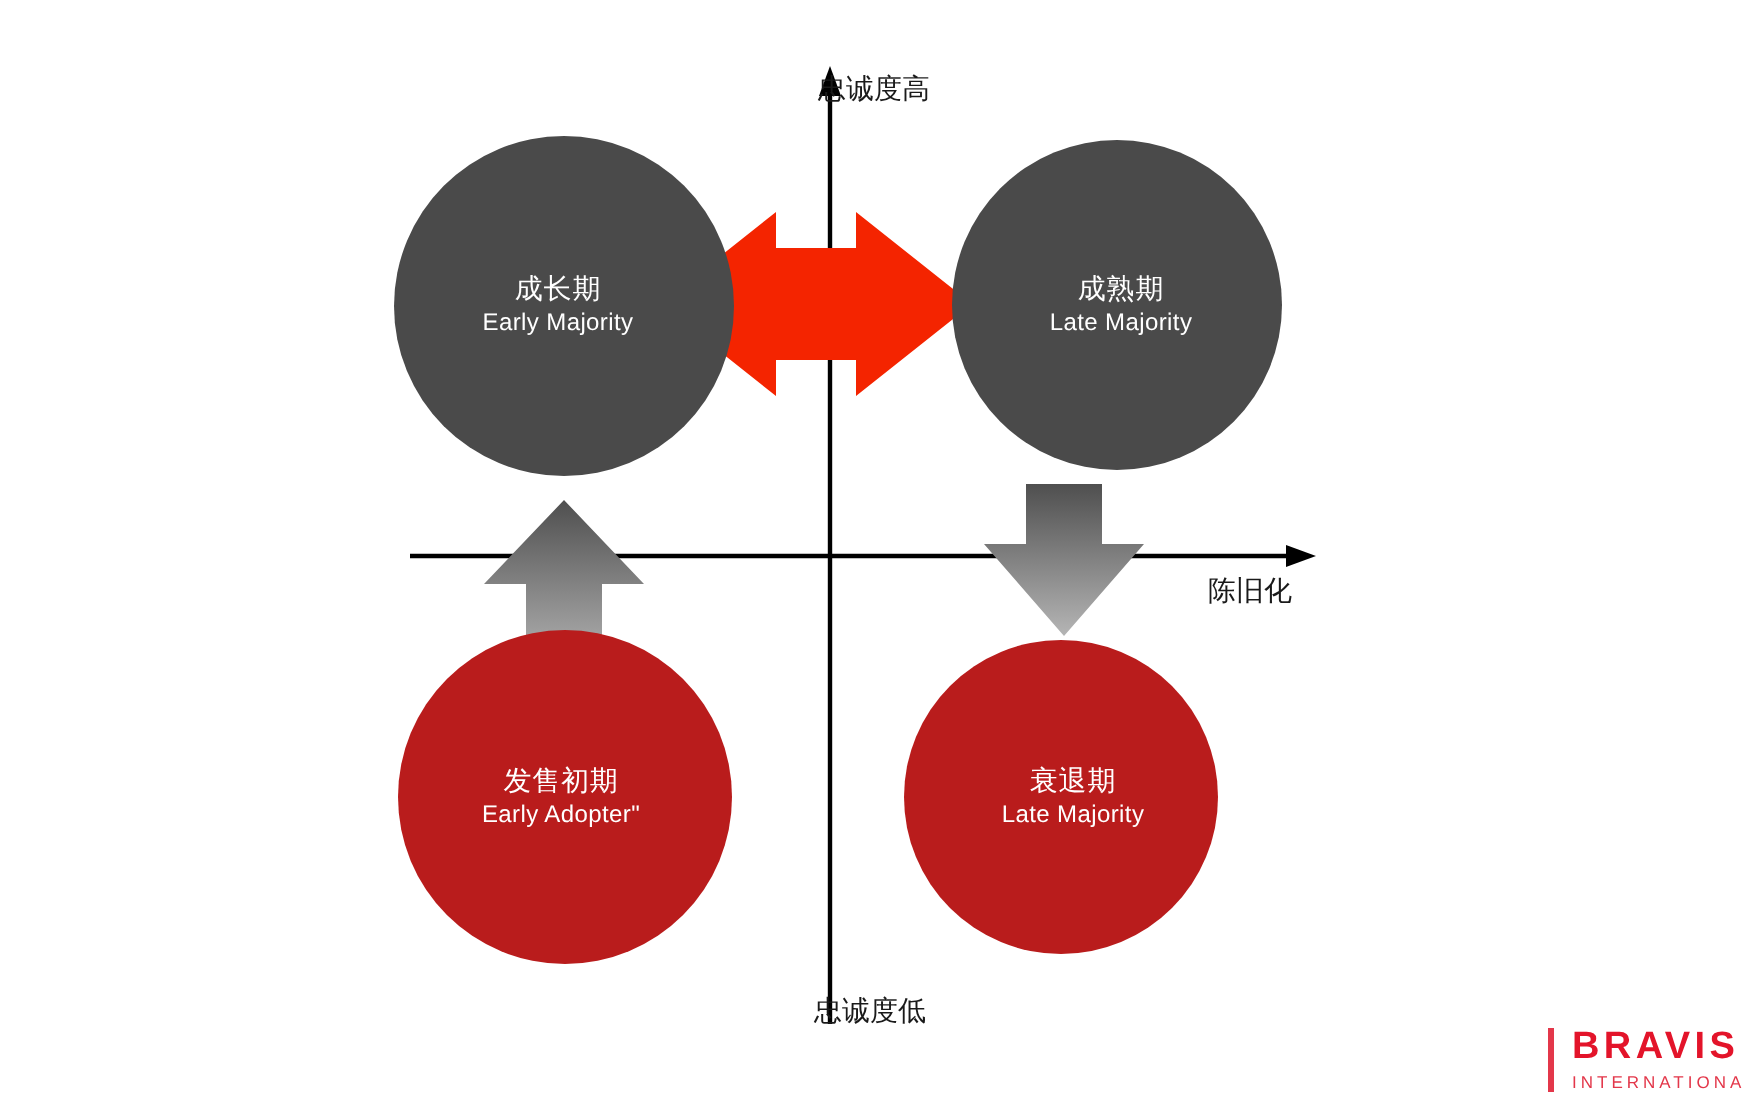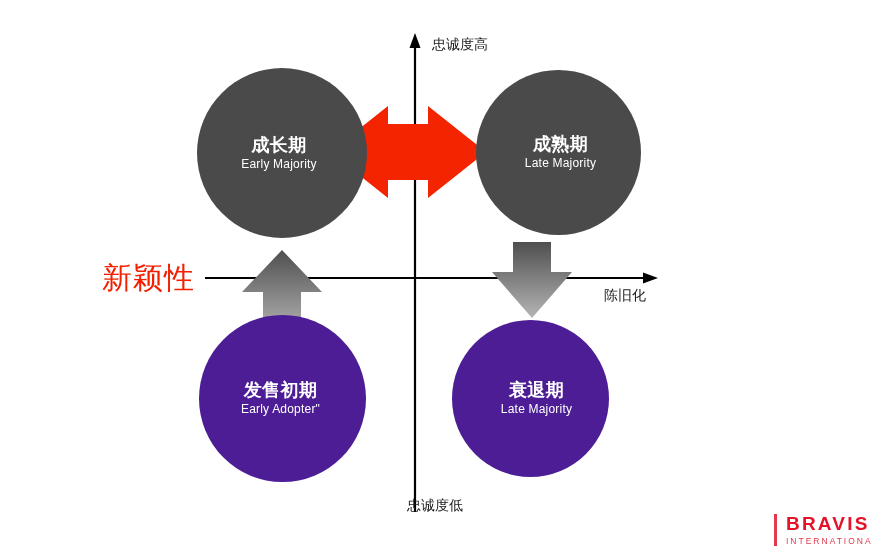--- a/index.html
+++ b/index.html
@@ -38,31 +38,30 @@
     display: flex;
     flex-direction: column;
     align-items: center;
     justify-content: center;
     text-align: center;
     color: #ffffff;
     line-height: 1.28;
     user-select: none;
   }
   .bubble .cn {
-    font-size: 18px;
+    font-size: 14px;
     letter-spacing: 0.4px;
-    font-weight: bold;
   }
   .bubble .en {
     font-size: 12px;
     letter-spacing: 0.2px;
   }
 
   .bubble-dark { background: #4a4a4a; }
-  .bubble-light { background: #4c1d95; }
+  .bubble-light { background: #b91c1c; }
 
   #bubble-growth {
     left: 197px; top: 68px; width: 170px; height: 170px;
   }
   #bubble-maturity {
     left: 476px; top: 70px; width: 165px; height: 165px;
   }
   #bubble-launch {
     left: 199px; top: 315px; width: 167px; height: 167px;
   }
@@ -77,21 +76,21 @@
   #bubble-decline .textwrap { transform: translate(1px, 0); margin-left: 10px; }
 
   
   .axis-label {
     position: absolute;
     font-size: 14px;
     color: #1a1a1a;
     white-space: nowrap;
     user-select: none;
   }
-  #label-loyalty-high { left: 432px; top: 36px; }
+  #label-loyalty-high { left: 409px; top: 36px; }
   #label-loyalty-low  { left: 407px; top: 497px; }
   #label-obsolescence { left: 568px; top: 287px; margin-left: 36px; }
 
   #label-novelty {
     position: absolute;
     left: 102px; top: 258px;
     font-size: 30px;
     color: #f02000;
     letter-spacing: 1px;
     white-space: nowrap;
@@ -199,21 +198,20 @@
       <div class="en">Late Majority</div>
     </div>
   </div>
 
   <div class="axis-label" id="label-loyalty-high">忠诚度高</div>
 
   <div class="axis-label" id="label-loyalty-low">忠诚度低</div>
 
   <div class="axis-label" id="label-obsolescence">陈旧化</div>
 
-  <div id="label-novelty">新颖性</div>
 
   <div id="logo">
     <div class="logo-bar"></div>
     <div class="logo-text">
       <div class="logo-main">BRAVIS</div>
       <div class="logo-sub">INTERNATIONAL</div>
     </div>
   </div>
 
 </div>

